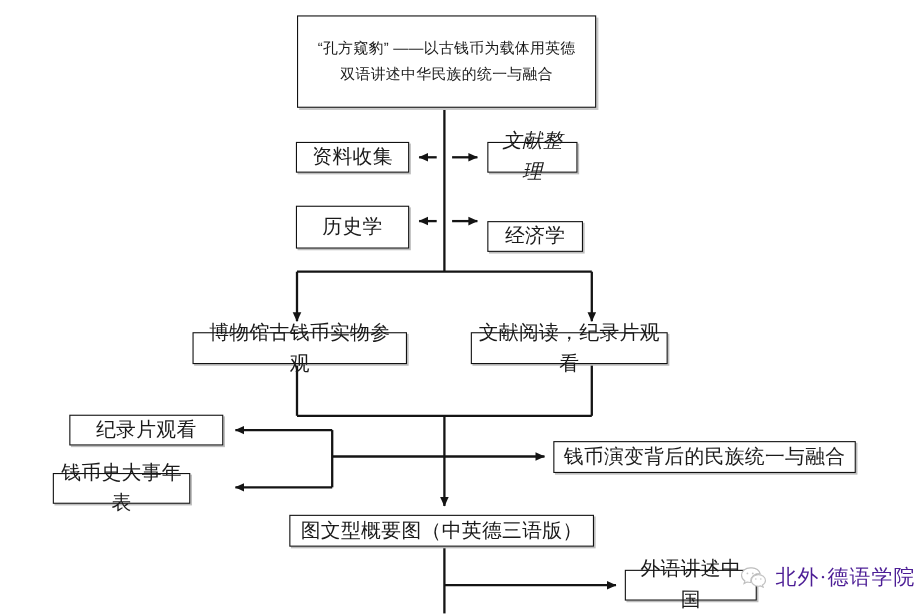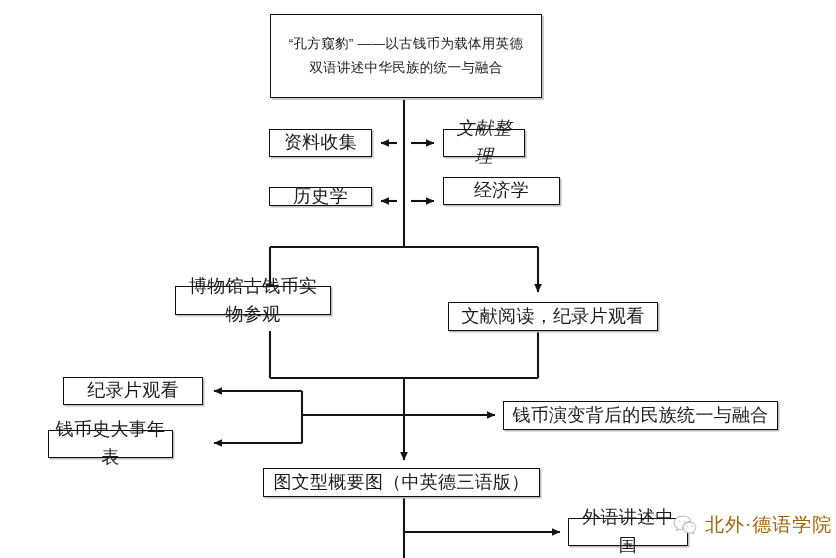--- a/index.html
+++ b/index.html
@@ -52,21 +52,21 @@
     position: absolute;
     display: flex;
     align-items: center;
     gap: 7px;
     color: #a8a8a8;
     font-size: 19px;
     letter-spacing: 1px;
     user-select: none;
   }
   .watermark .wm-text {
-    color: #a16207;
+    color: #4c1d95;
     font-family: "Liberation Serif", "DejaVu Serif", serif;
   }
   .wm-logo {
     width: 26px;
     height: 26px;
     flex: 0 0 26px;
   }
 </style>
 </head>
 <body>
@@ -113,27 +113,27 @@
     </g>
   </svg>
 
   <div class="node title-node" style="left:270px; top:14px; width:272px; height:84px;">“孔方窥豹” ——以古钱币为载体用英德
 双语讲述中华民族的统一与融合</div>
 
   <div class="node" style="left:269px; top:129px; width:103px; height:28px;">资料收集</div>
 
   <div class="node" style="left:443px; top:129px; width:82px; height:28px;font-style:italic;">文献整理</div>
 
-  <div class="node" style="left:269px; top:187px; width:103px; height:19px;text-align:center;">历史学</div>
+  <div class="node" style="left:269px; top:187px; width:103px; height:39px;text-align:center;">历史学</div>
 
-  <div class="node" style="left:443px; top:177px; width:117px; height:28px;">经济学</div>
+  <div class="node" style="left:443px; top:201px; width:87px; height:28px;">经济学</div>
 
-  <div class="node" style="left:175px; top:286px; width:156px; height:29px;">博物馆古钱币实物参观</div>
+  <div class="node" style="left:175px; top:302px; width:195px; height:29px;">博物馆古钱币实物参观</div>
 
-  <div class="node" style="left:448px; top:302px; width:210px; height:29px;">文献阅读，纪录片观看</div>
+  <div class="node" style="left:428px; top:302px; width:179px; height:29px;">文献阅读，纪录片观看</div>
 
   <div class="node" style="left:63px; top:377px; width:140px; height:28px;">纪录片观看</div>
 
   <div class="node" style="left:48px; top:430px; width:125px; height:28px;">钱币史大事年表</div>
 
   <div class="node" style="left:503px; top:401px; width:275px; height:29px;">钱币演变背后的民族统一与融合</div>
 
   <div class="node" style="left:263px; top:468px; width:277px; height:29px;">图文型概要图（中英德三语版）</div>
 
   <div class="node" style="left:568px; top:518px; width:120px; height:28px;">外语讲述中国</div>

